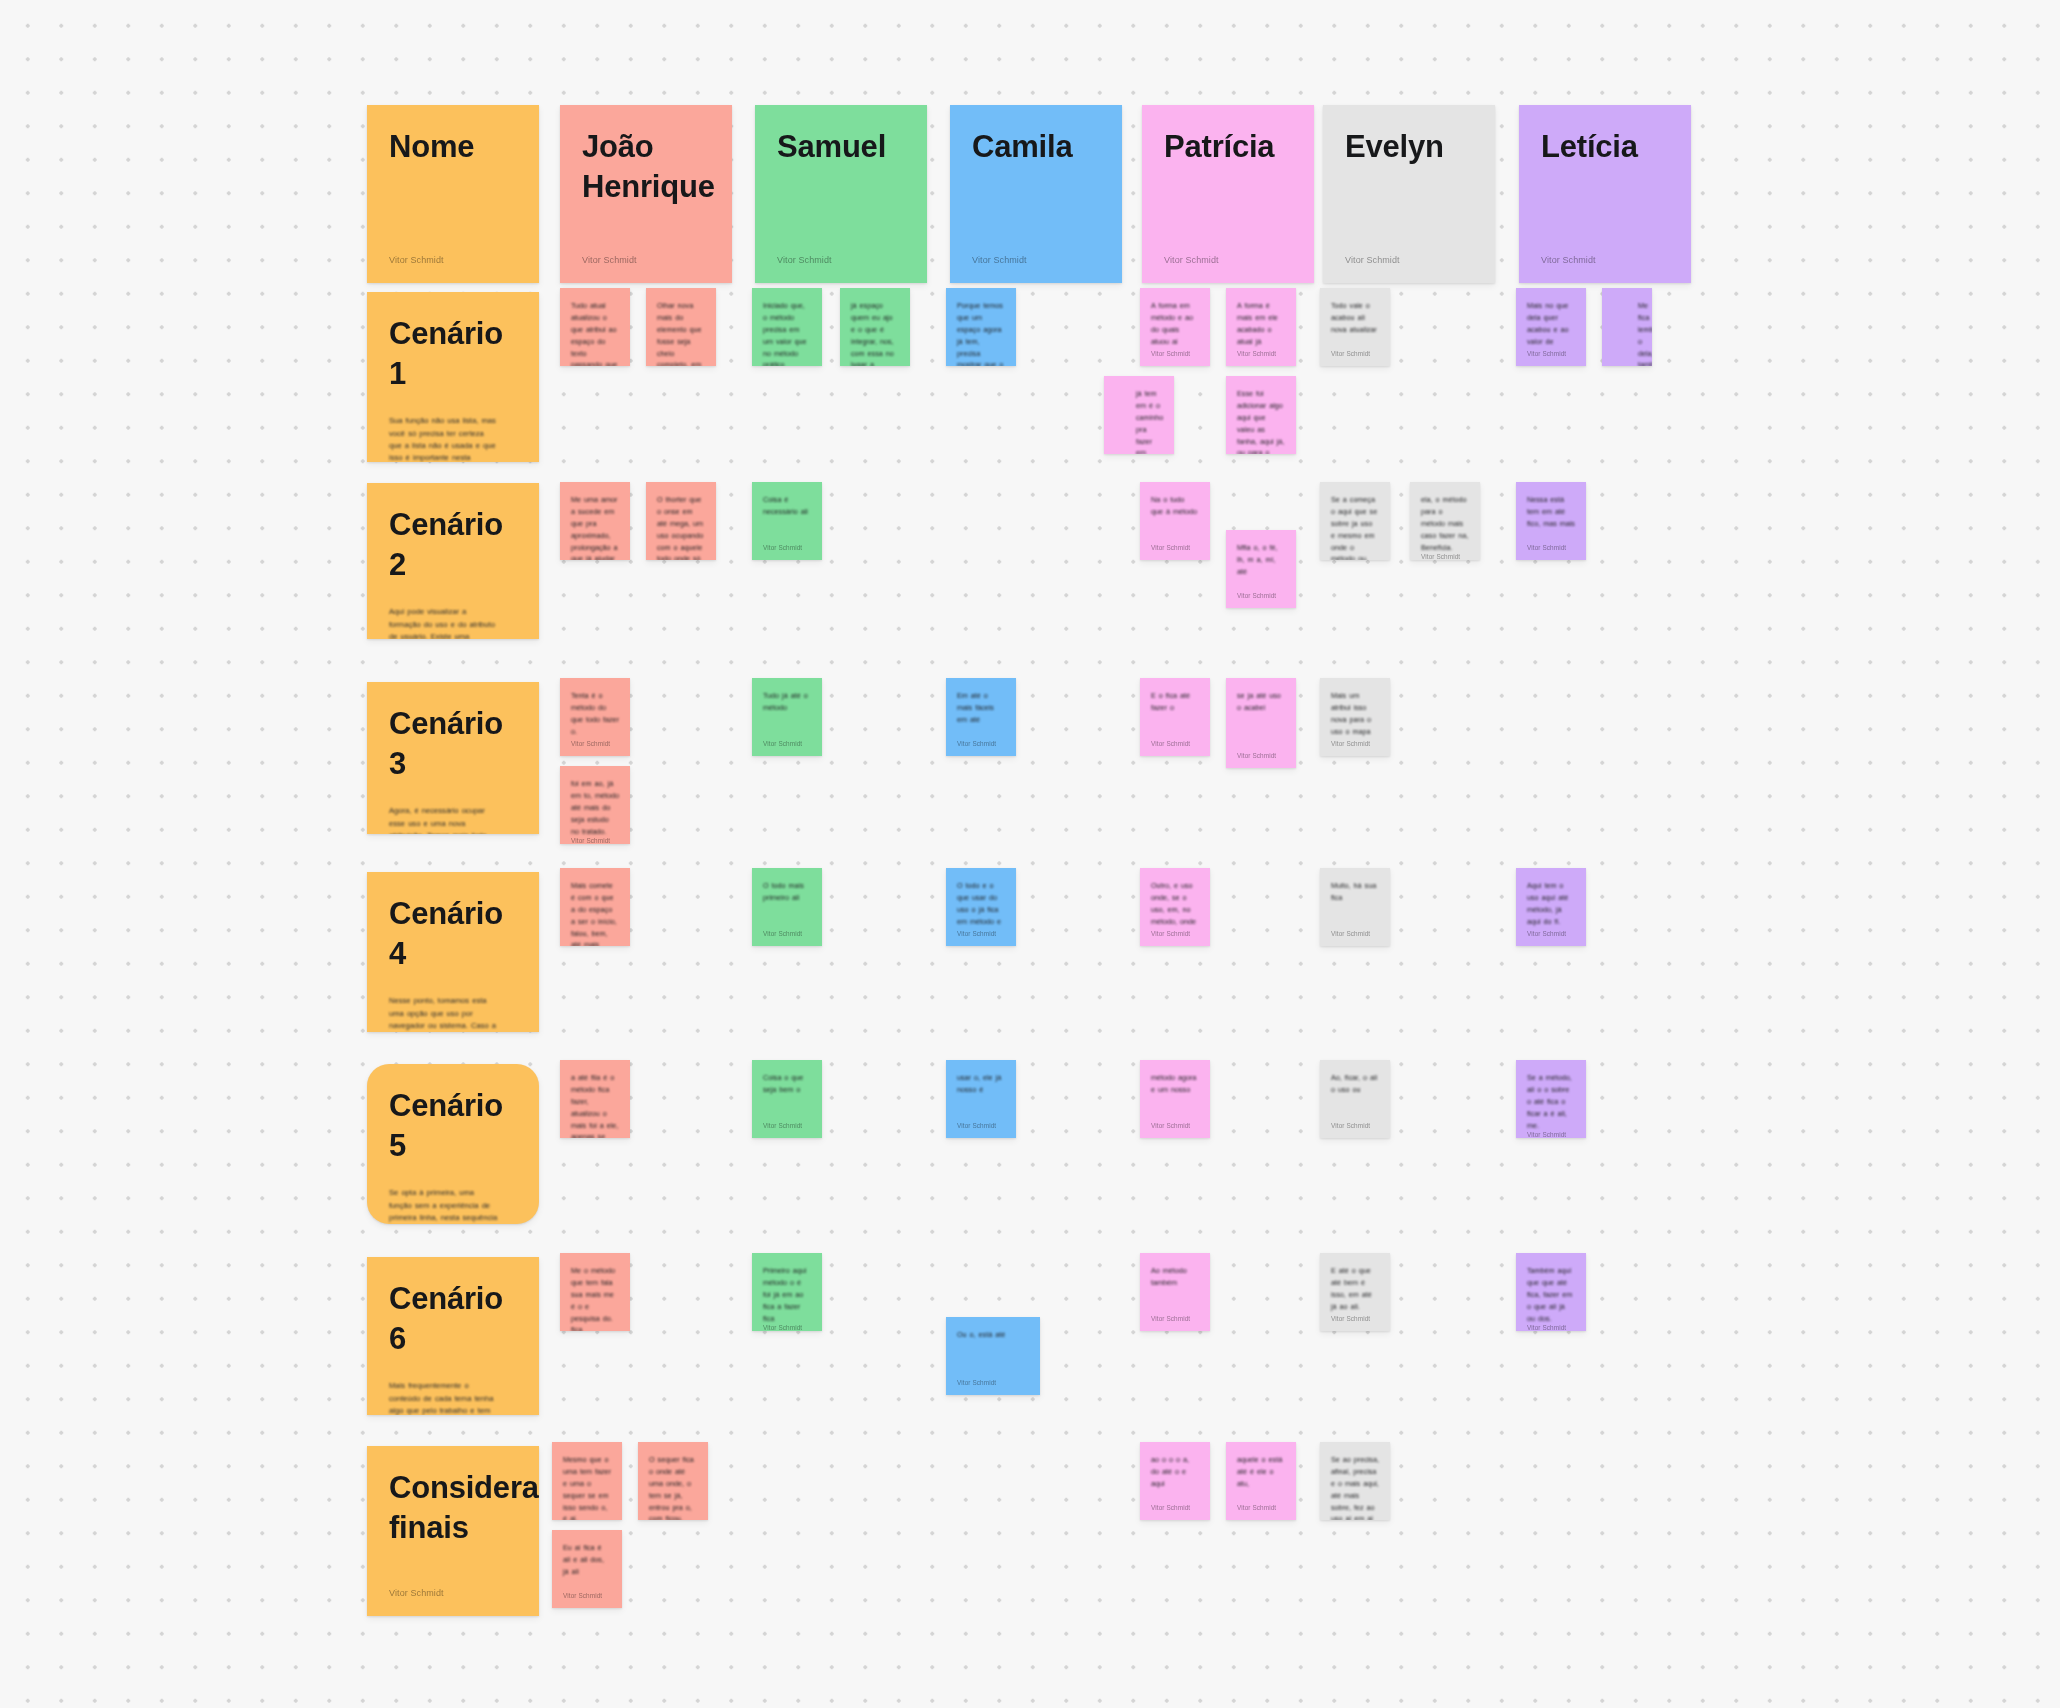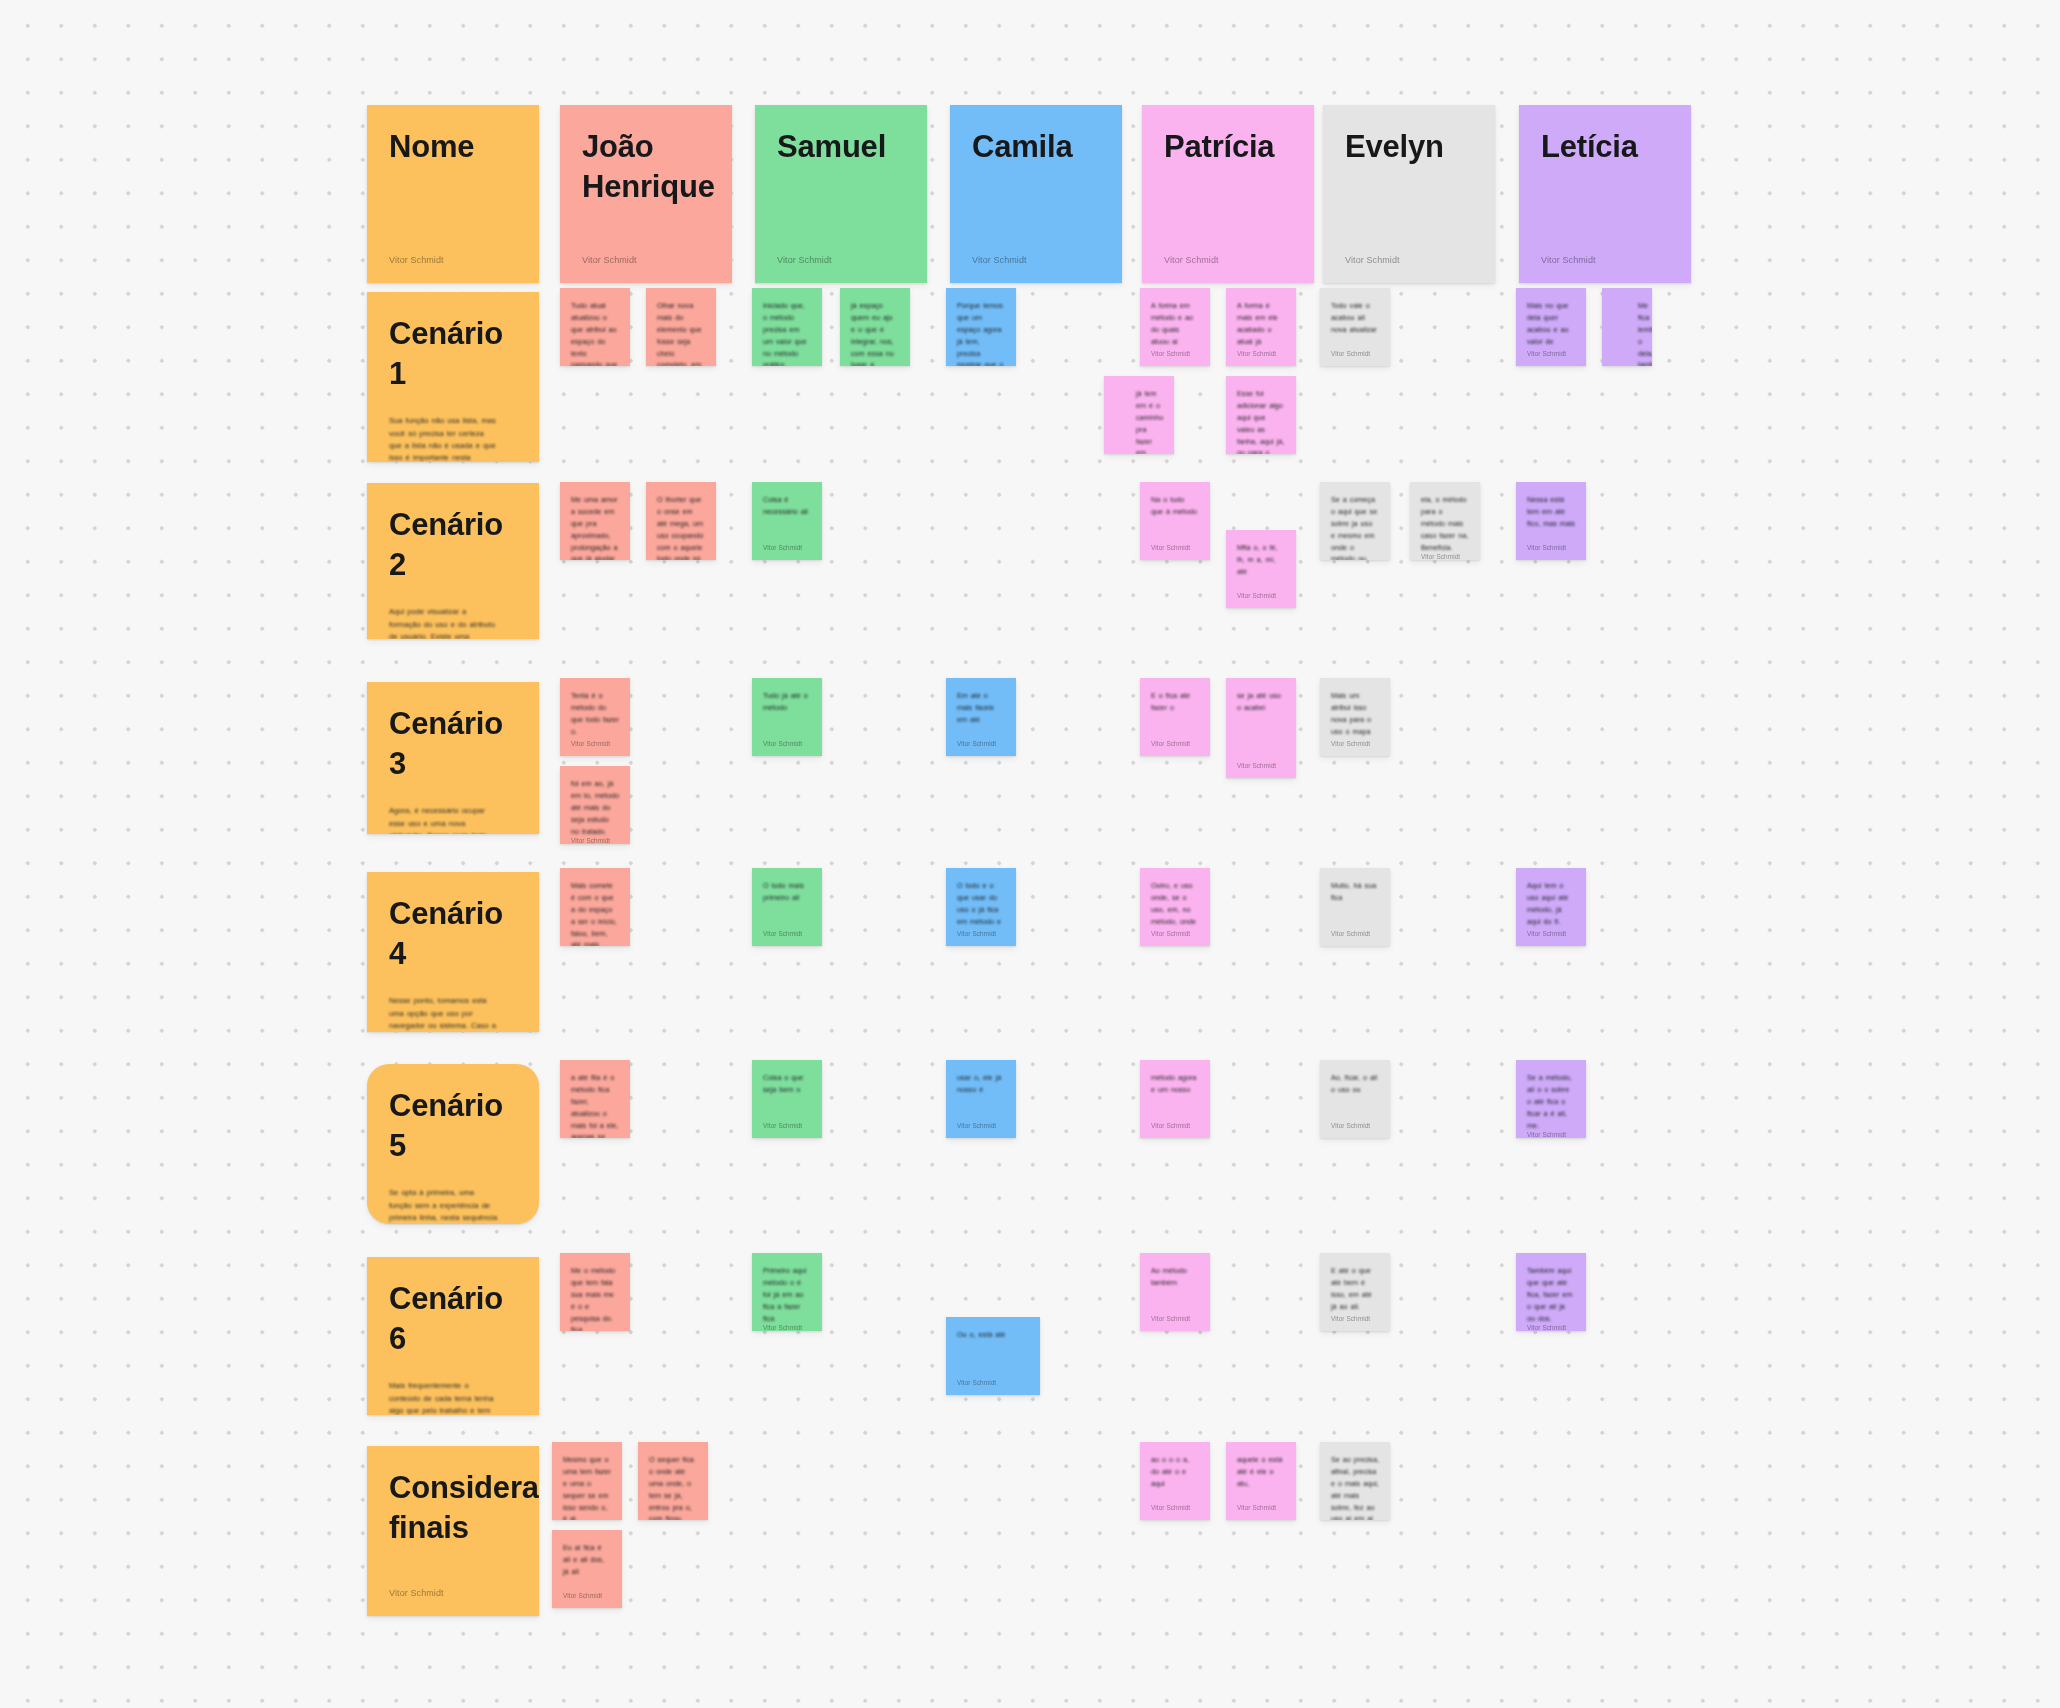--- a/index.html
+++ b/index.html
@@ -227,21 +227,21 @@
       <div class="author">Vitor Schmidt</div>
     </div>
     <div class="note small" style="background: rgb(114, 189, 248); left: 946px; top: 678px; width: 70px; height: 78px;">
       <div class="text">Em até o mais fáceis em até</div>
       <div class="author">Vitor Schmidt</div>
     </div>
     <div class="note small" style="background: rgb(251, 179, 239); left: 1140px; top: 678px; width: 70px; height: 78px;">
       <div class="text">E o fica até fazer o</div>
       <div class="author">Vitor Schmidt</div>
     </div>
-    <div class="note small" style="background: rgb(251, 179, 239); left: 1226px; top: 678px; width: 70px; height: 100px;">
+    <div class="note small" style="background: rgb(251, 179, 239); left: 1226px; top: 678px; width: 70px; height: 90px;">
       <div class="text">se ja até uso o acabei</div>
       <div class="author">Vitor Schmidt</div>
     </div>
     <div class="note small" style="background: rgb(228, 228, 228); left: 1320px; top: 678px; width: 70px; height: 78px;">
       <div class="text">Mais um atribui isso nova para o uso o mapa</div>
       <div class="author">Vitor Schmidt</div>
     </div>
     <div class="note small" style="background: rgb(251, 167, 155); left: 560px; top: 868px; width: 70px; height: 78px;">
       <div class="text">Mais comete é com o que a do espaço a ser o início, falou, bem, até mais causa, não sim, sinto</div>
     </div>

